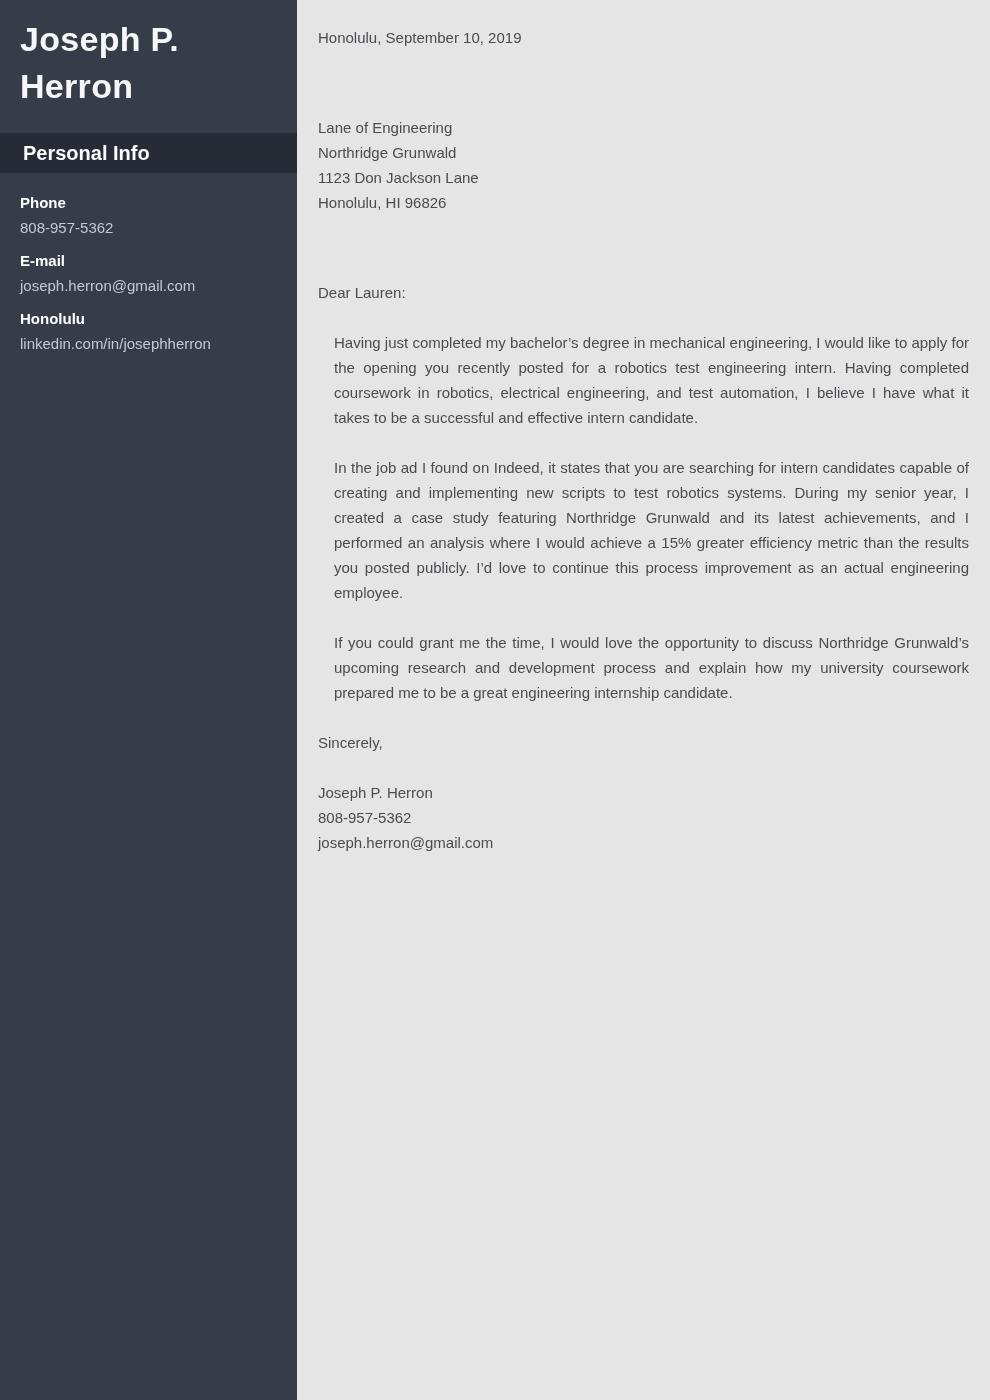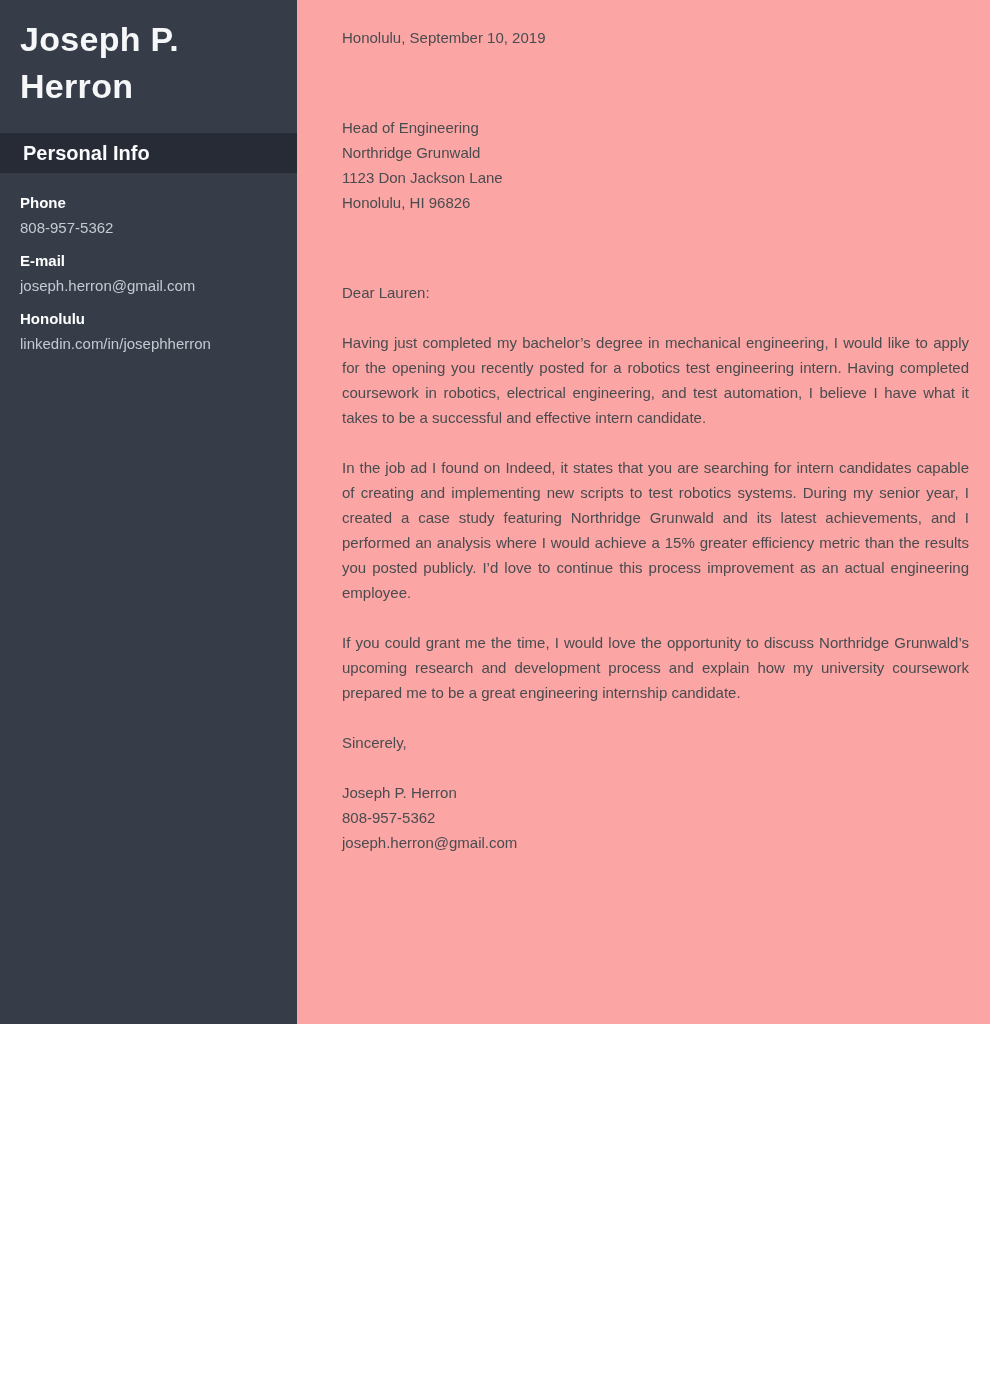--- a/index.html
+++ b/index.html
@@ -8,24 +8,23 @@
     background: #ffffff;
   }
   body {
     width: 990px;
     height: 1400px;
     font-family: "Liberation Sans", sans-serif;
   }
   .page {
     display: flex;
     width: 990px;
-    height: 1024px;
+    height: 1400px;
     overflow: hidden;
-    background: #fca5a5;
-    gap: 24px;
+    background: #e5e5e5;
   }
   
   .sidebar {
     width: 297px;
     flex: 0 0 297px;
     background: #363d49;
     color: #ffffff;
     box-sizing: border-box;
   }
   .name {
@@ -69,21 +68,21 @@
     box-sizing: border-box;
     padding: 25px 21px 16px 21px;
     color: #494c4f;
     font-size: 15px;
     line-height: 25px;
   }
   .date { margin: 0 0 65px 0; }
   .recipient { margin: 0 0 65px 0; }
   .salutation { margin: 0 0 25px 0; }
   .par {
-    margin: 0 0 25px 0;
+    margin: 0 0 25px 16px;
     text-align: justify;
   }
   .closing { margin: 0 0 25px 0; }
   .signature { margin: 0; }
 </style>
 </head>
 <body>
 
 <div class="page">
 
@@ -105,21 +104,21 @@
         <div class="label">Honolulu</div>
         <div class="value">linkedin.com/in/josephherron</div>
       </div>
     </div>
   </aside>
 
   <main class="main">
     <div class="date">Honolulu, September 10, 2019</div>
 
     <div class="recipient">
-      <div>Head of Engineering</div>
+      <div>Lane of Engineering</div>
       <div>Northridge Grunwald</div>
       <div>1123 Don Jackson Lane</div>
       <div>Honolulu, HI 96826</div>
     </div>
 
     <div class="salutation">Dear Lauren:</div>
 
     <p class="par">Having just completed my bachelor’s degree in mechanical engineering, I would like to apply for the opening you recently posted for a robotics test engineering intern. Having completed coursework in robotics, electrical engineering, and test automation, I believe I have what it takes to be a successful and effective intern candidate.</p>
     <p class="par">In the job ad I found on Indeed, it states that you are searching for intern candidates capable of creating and implementing new scripts to test robotics systems. During my senior year, I created a case study featuring Northridge Grunwald and its latest achievements, and I performed an analysis where I would achieve a 15% greater efficiency metric than the results you posted publicly. I’d love to continue this process improvement as an actual engineering employee.</p>
     <p class="par">If you could grant me the time, I would love the opportunity to discuss Northridge Grunwald’s upcoming research and development process and explain how my university coursework prepared me to be a great engineering internship candidate.</p>

